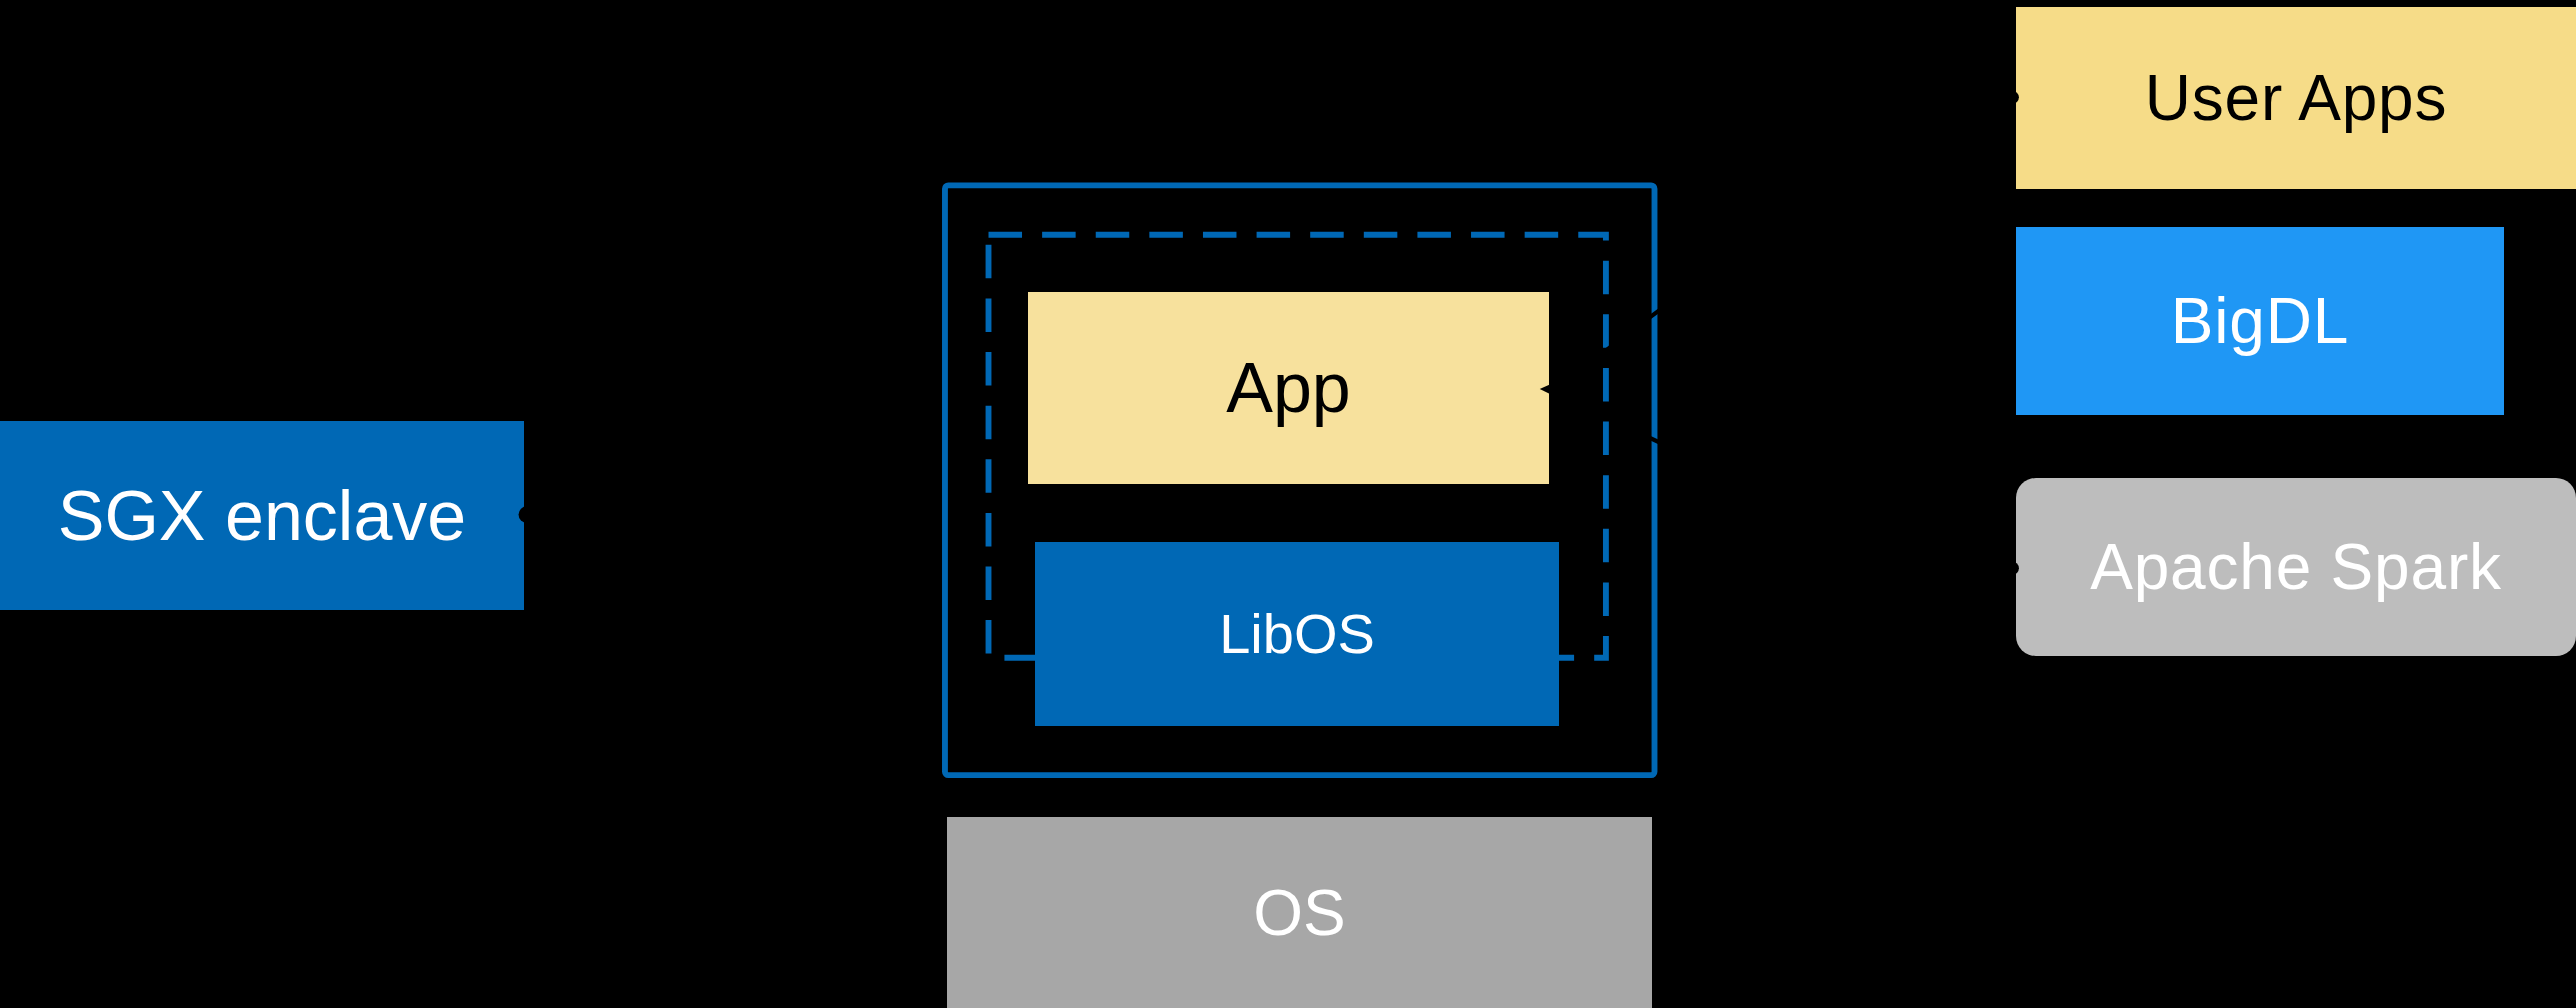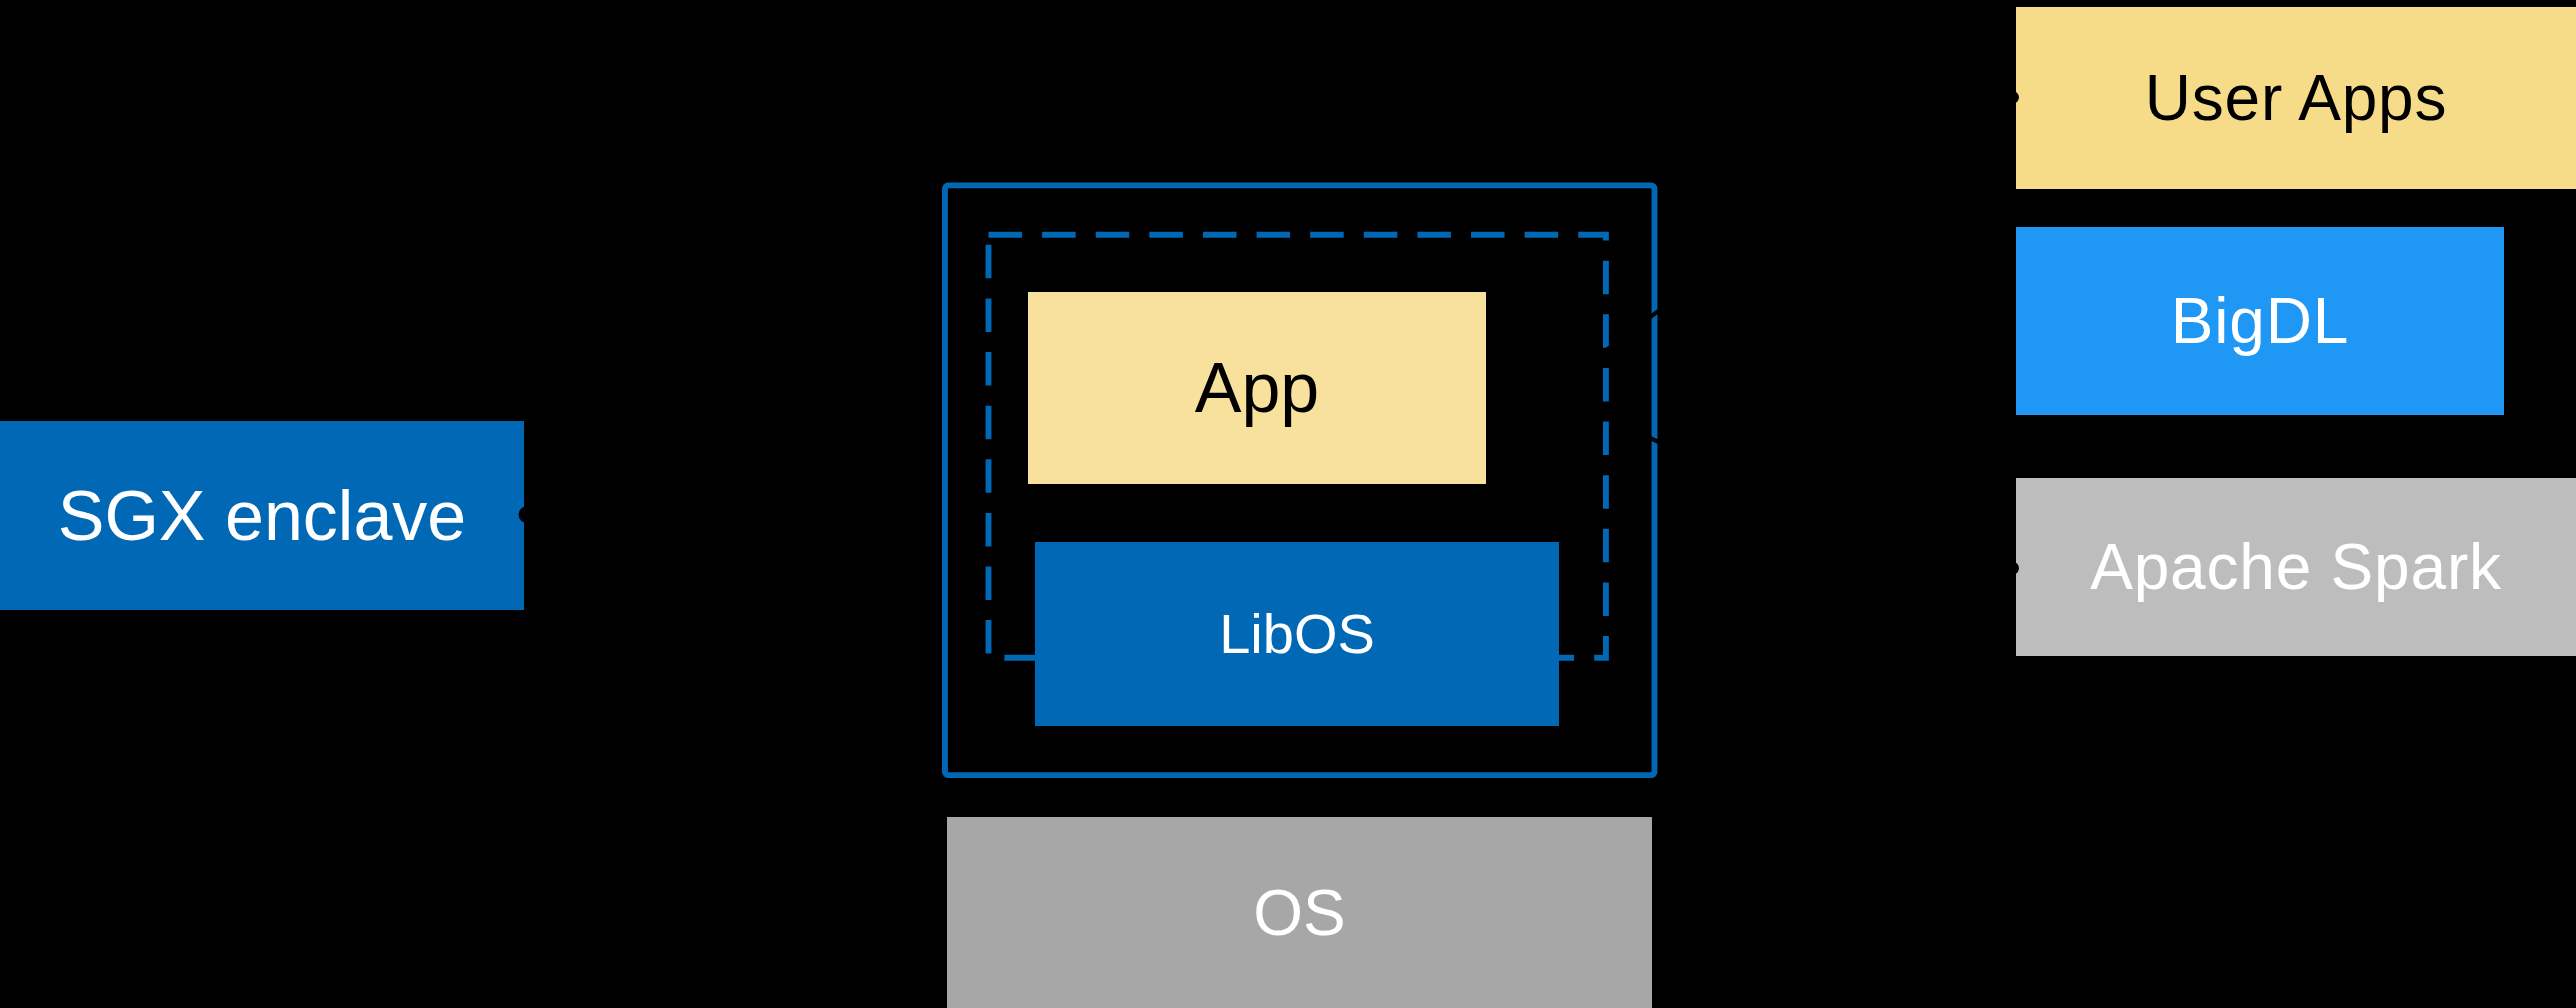--- a/index.html
+++ b/index.html
@@ -19,21 +19,21 @@
     box-sizing:border-box;
   }
   .box span{display:block;line-height:1;}
   .t-light{color:#FFFFFF;}
   .t-dark{color:#000000;}
 
   
   .sgx-box{left:0;top:421px;width:524px;height:189px;font-size:70px;}
 
   
-  .app-box{left:1028px;top:292px;width:458px;height:192px;font-size:70px;}
+  .app-box{left:1028px;top:292px;width:521px;height:192px;font-size:70px;}
   .libos-box{left:1035px;top:542px;width:524px;height:184px;font-size:56px;}
   .os-box{left:947px;top:817px;width:705px;height:192px;font-size:64px;font-weight:normal;}
 
   
   .user-apps-box{left:2016px;top:6.7px;width:560px;height:182px;font-size:64px;letter-spacing:0.8px;}
   .bigdl-box{left:2016px;top:227px;width:488px;height:188px;font-size:64px;letter-spacing:0.8px;}
   .spark-box{left:2016px;top:478px;width:560px;height:178px;font-size:64px;letter-spacing:0.8px;}
 </style>
 </head>
 <body>
@@ -62,21 +62,21 @@
   </div>
 
   <div class="box user-apps-box t-dark" style="background: rgb(246, 220, 136);">
     <span>User Apps</span>
   </div>
 
   <div class="box bigdl-box t-light" style="background: rgb(31, 151, 245);">
     <span>BigDL</span>
   </div>
 
-  <div class="box spark-box t-light" style="background: rgb(189, 189, 189);">
+  <div class="box spark-box t-light" style="background: rgb(189, 189, 189); border-radius: 20px;">
     <span>Apache Spark</span>
   </div>
 
   <svg class="layer arrows" viewBox="0 0 3075 1204" xmlns="http://www.w3.org/2000/svg">
     <g>
       <circle cx="629" cy="614" r="10" fill="#000000"></circle>
       <path d="M 636 614 L 1112 614" fill="none" stroke-width="6" stroke="#000000"></path>
       <polygon points="1124,614 1094,601 1094,627" fill="#000000"></polygon>
     </g>
     <g>

